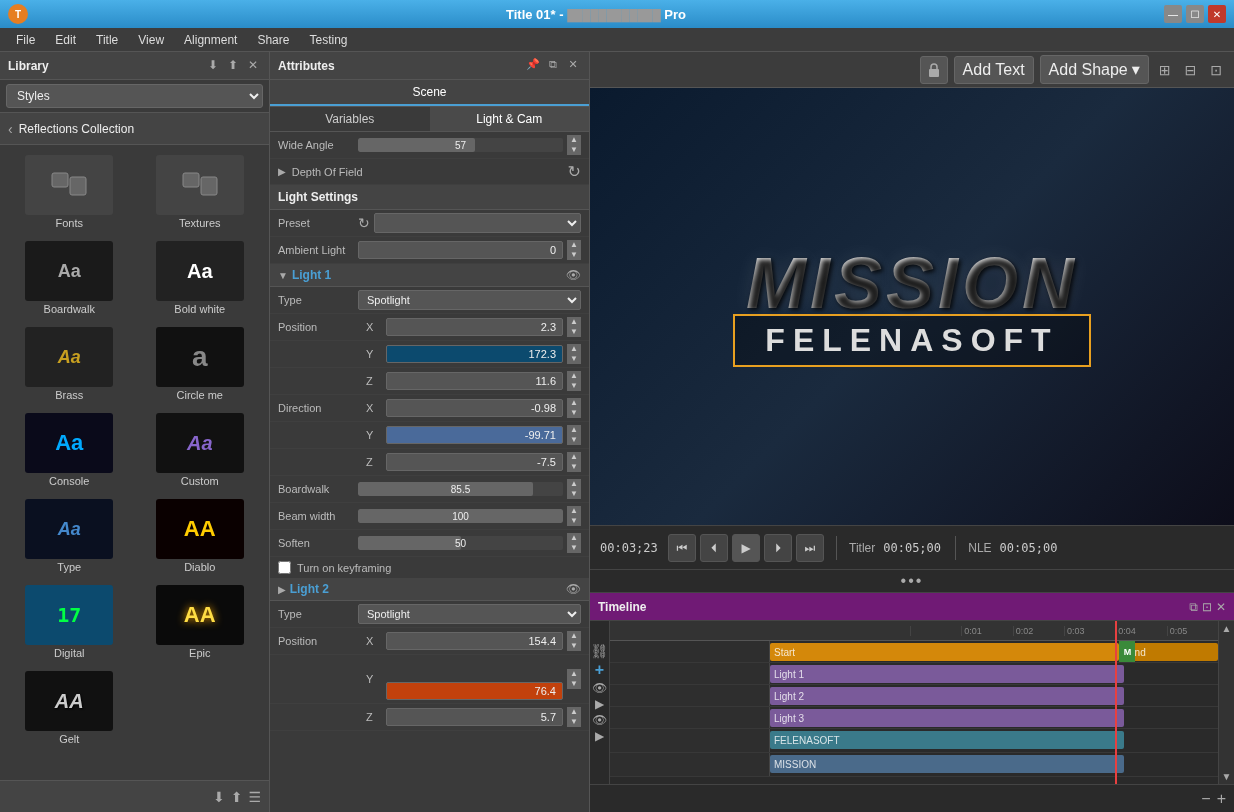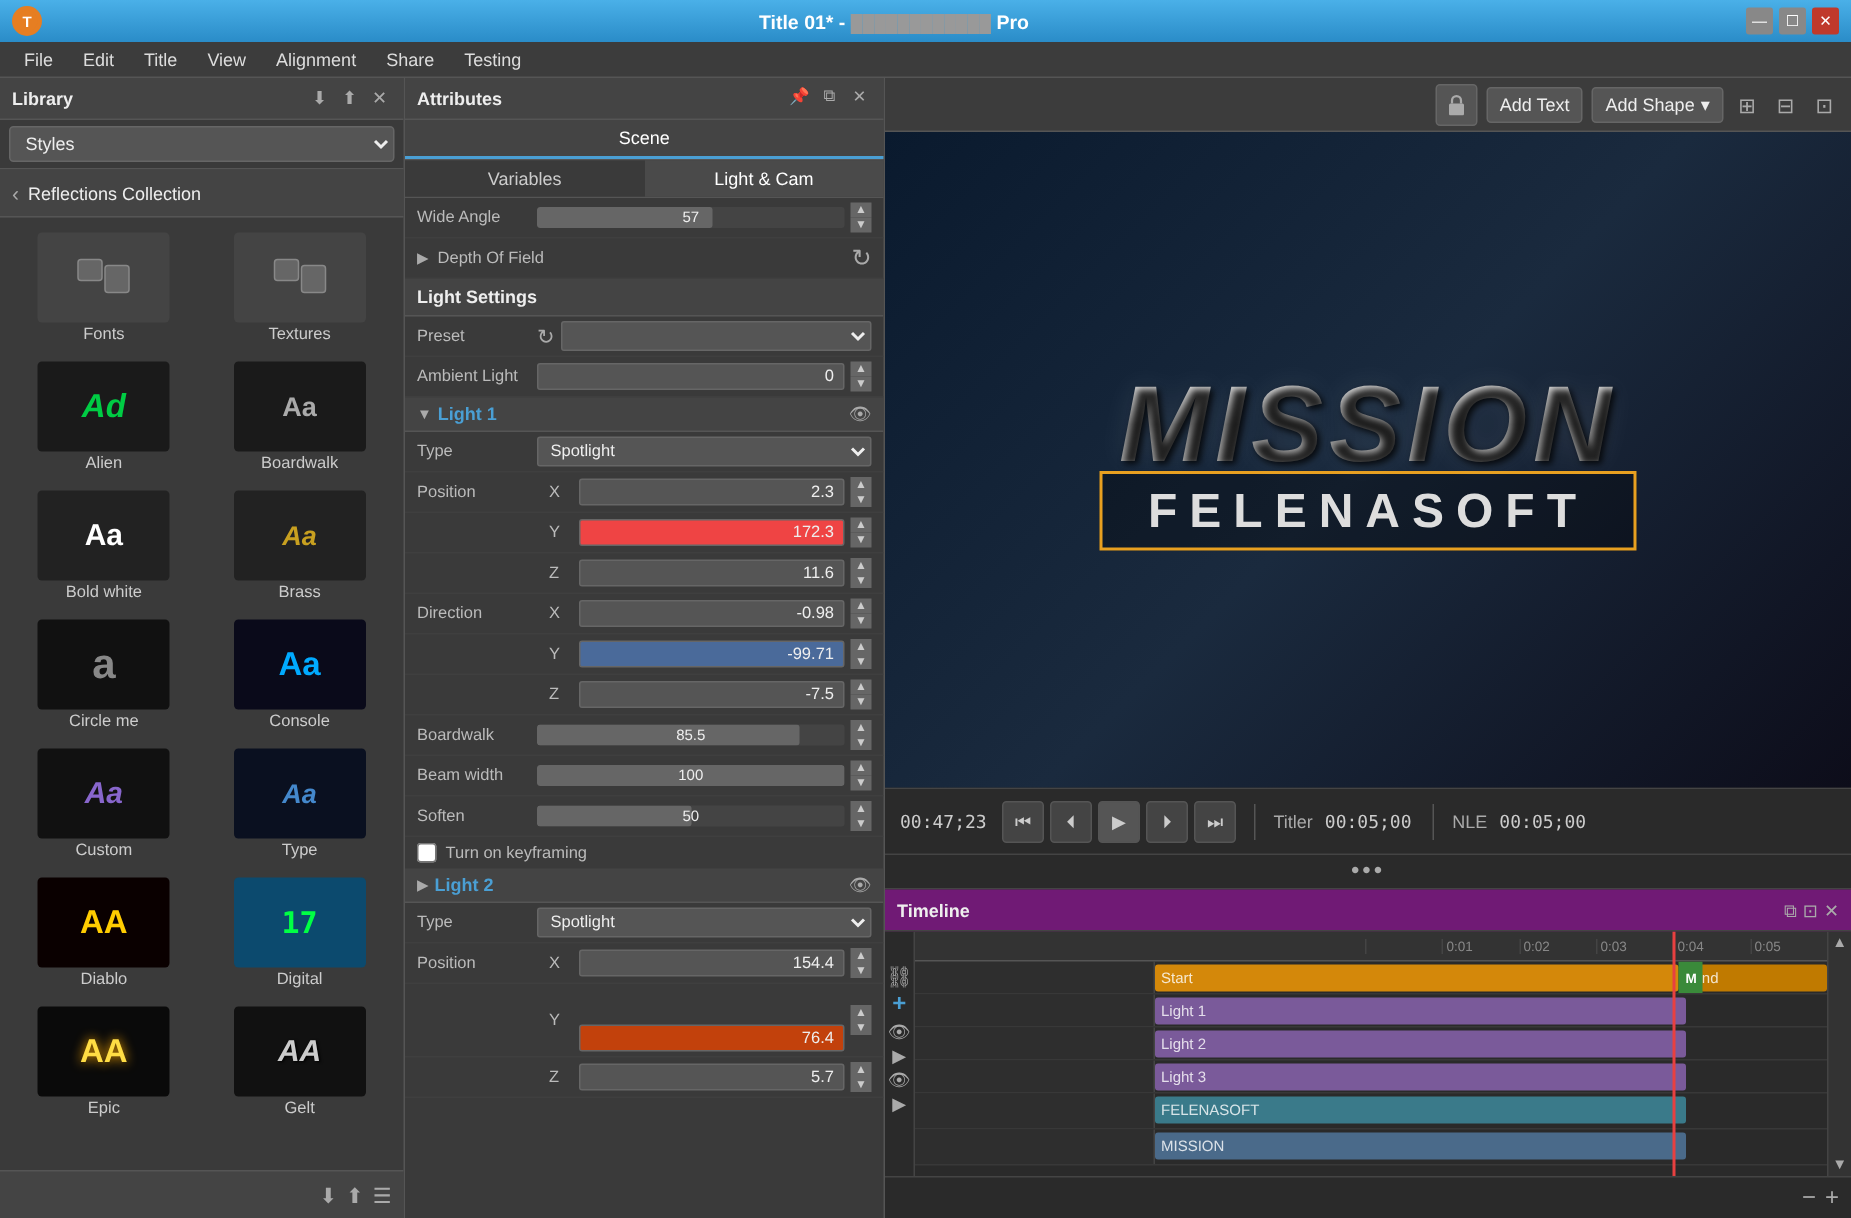--- a/index.html
+++ b/index.html
@@ -314,21 +314,21 @@
       justify-content: flex-end;
       padding: 0 8px;
       border-bottom: 1px solid #555;
       gap: 6px;
     }
     .toolbar-btn {
       background: #555;
       border: 1px solid #666;
       color: #eee;
       padding: 4px 8px;
-      font-size: 12px;
+      font-size: 16px;
       border-radius: 3px;
       cursor: pointer;
       display: flex;
       align-items: center;
       gap: 4px;
     }
     .toolbar-icon-btn {
       background: transparent;
       border: none;
       color: #aaa;
@@ -589,26 +589,20 @@
       <div class="style-item">
         <div class="style-thumb" style="background:#444;">
           <svg width="50" height="40" viewBox="0 0 50 40">
             <rect x="8" y="8" width="16" height="14" rx="2" fill="#666" stroke="#888" stroke-width="1"></rect>
             <rect x="26" y="12" width="16" height="18" rx="2" fill="#666" stroke="#888" stroke-width="1"></rect>
           </svg>
         </div>
         <span class="style-label">Textures</span>
       </div>
 
-      <div class="style-item">
-        <div class="style-thumb" style="background:#1a1a1a;">
-          <span style="color:#00cc44;font-size:22px;font-weight:bold;font-style:italic;">Ad</span>
-        </div>
-        <span class="style-label">Alien</span>
-      </div>
 
       <div class="style-item">
         <div class="style-thumb" style="background:#1a1a1a;">
           <span style="color:#aaa;font-size:18px;font-weight:bold;">Aa</span>
         </div>
         <span class="style-label">Boardwalk</span>
       </div>
 
       <div class="style-item">
         <div class="style-thumb" style="background:#222;">
@@ -775,21 +769,21 @@
             <button class="spin-btn">▲</button>
             <button class="spin-btn">▼</button>
           </div>
         </div>
       </div>
 
       <div class="attr-row">
         <span class="attr-label"></span>
         <span class="attr-sub-label">Y</span>
         <div class="attr-value-container">
-          <input class="attr-input" style="background: #ef4444;" value="172.3">
+          <input class="attr-input" style="background: #0c4a6e;" value="172.3">
           <div class="attr-spinner">
             <button class="spin-btn">▲</button>
             <button class="spin-btn">▼</button>
           </div>
         </div>
       </div>
 
       <div class="attr-row">
         <span class="attr-label"></span>
         <span class="attr-sub-label">Z</span>
@@ -958,21 +952,21 @@
     </div>
 
     <div id="preview-canvas">
       <div class="preview-content">
         <div class="preview-text-mission">MISSION</div>
         <div class="preview-text-felena">FELENASOFT</div>
       </div>
     </div>
 
     <div id="transport-bar">
-      <span class="time-display">00:47;23</span>
+      <span class="time-display">00:03;23</span>
       <div class="transport-controls">
         <button class="transport-btn">⏮</button>
         <button class="transport-btn">⏴</button>
         <button class="transport-btn play">▶</button>
         <button class="transport-btn">⏵</button>
         <button class="transport-btn">⏭</button>
       </div>
       <div class="divider-v"></div>
       <span class="mode-label">Titler</span>
       <span class="time-display">00:05;00</span>

